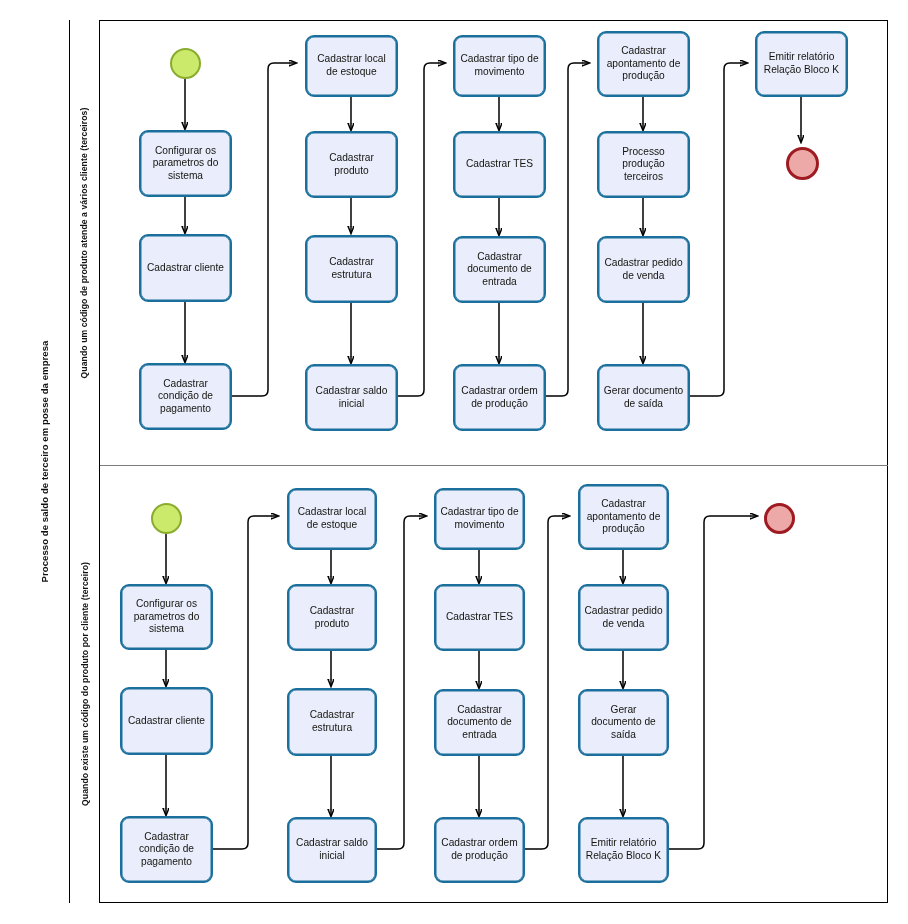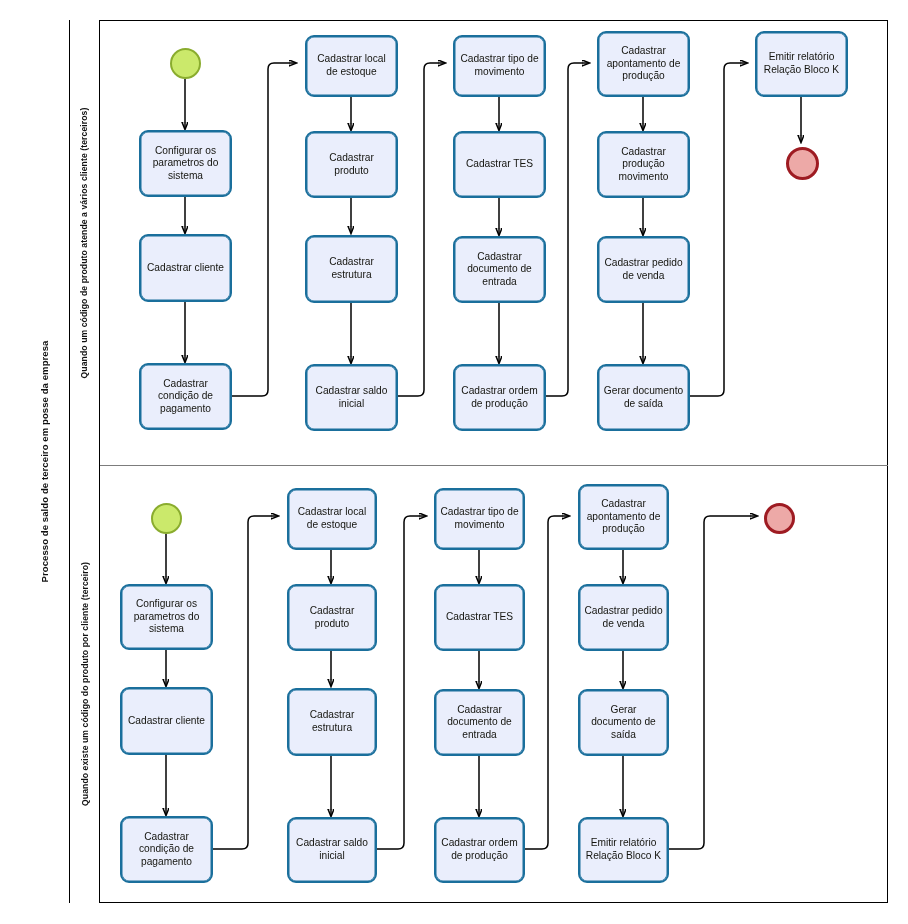--- a/index.html
+++ b/index.html
@@ -165,21 +165,21 @@
     <span>Cadastrar documento de entrada</span>
   </div>
   <div class="task" style="left:453px;top:364px;width:93px;height:67px;">
     <span>Cadastrar ordem de produção</span>
   </div>
 
   <div class="task" style="left:597px;top:31px;width:93px;height:66px;">
     <span>Cadastrar apontamento de produção</span>
   </div>
   <div class="task" style="left:597px;top:131px;width:93px;height:67px;">
-    <span>Cadastrar produção movimento</span>
+    <span>Processo produção terceiros</span>
   </div>
   <div class="task" style="left:597px;top:236px;width:93px;height:67px;">
     <span>Cadastrar pedido de venda</span>
   </div>
   <div class="task" style="left:597px;top:364px;width:93px;height:67px;">
     <span>Gerar documento de saída</span>
   </div>
 
   <div class="task" style="left:755px;top:31px;width:93px;height:66px;">
     <span>Emitir relatório Relação Bloco K</span>

